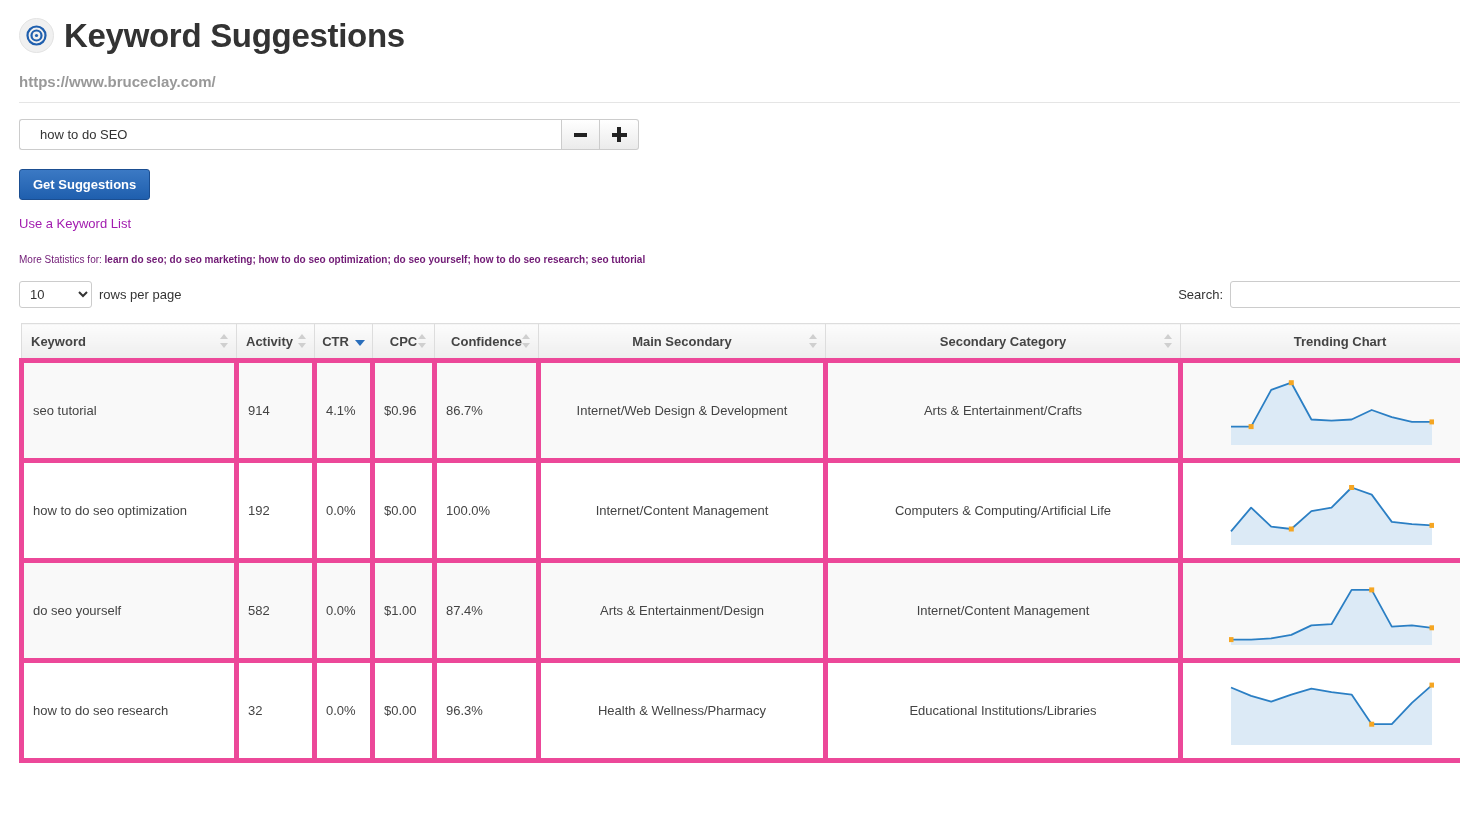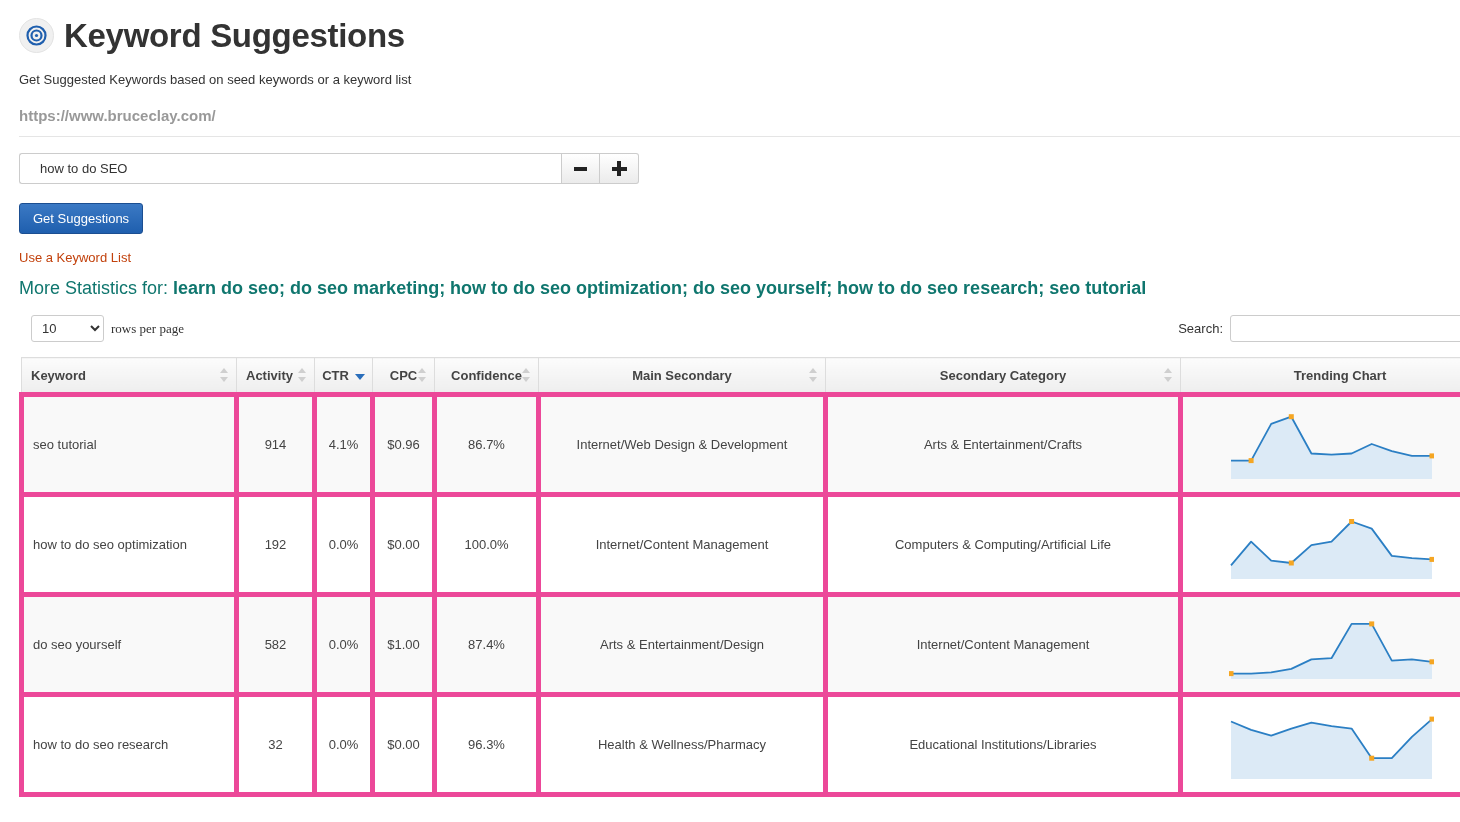--- a/index.html
+++ b/index.html
@@ -129,66 +129,66 @@
     margin: 19px 0 0 19px;
     display: inline-block;
     padding: 0 13px;
     height: 29px;
     line-height: 29px;
     background: linear-gradient(to bottom, #3b79c4 0%, #1f5fae 100%);
     border: 1px solid #1b4e91;
     border-radius: 3px;
     color: #ffffff;
     font-size: 13px;
-    font-weight: normal;
+    font-weight: bold;
     cursor: pointer;
     font-family: "Liberation Sans", sans-serif;
   }
   .kw-list-link {
     display: block;
     margin: 16px 0 0 19px;
     font-size: 13px;
-    color: #c2410c;
+    color: #a21caf;
     text-decoration: none;
     cursor: pointer;
   }
   .more-stats {
-    margin: 13px 0 0 19px;
-    font-size: 18px;
-    color: #0f766e;
+    margin: 23px 0 0 19px;
+    font-size: 10px;
+    color: #701a75;
   }
   .more-stats b { font-weight: bold; }
 
   
   .controls {
     margin: 16px 0 0 0;
     height: 28px;
     position: relative;
   }
   .rows-per-page {
     position: absolute;
-    left: 31px;
+    left: 19px;
     top: 0;
     display: flex;
     align-items: center;
     gap: 7px;
   }
   .rpp-select {
     width: 73px;
     height: 27px;
     box-sizing: border-box;
     border: 1px solid #cccccc;
     border-radius: 3px;
     background: #ffffff;
     font-family: "Liberation Sans", sans-serif;
     font-size: 13px;
     color: #333333;
     padding-left: 6px;
   }
-  .rpp-label { font-size: 13px; color: #333333; font-family: Liberation Serif, serif; }
+  .rpp-label { font-size: 13px; color: #333333; }
   .search-box {
     position: absolute;
     right: -20px;
     top: 0;
     display: flex;
     align-items: center;
     gap: 7px;
   }
   .search-label { font-size: 13px; color: #333333; }
   .search-input {
@@ -266,21 +266,21 @@
     margin-left: 6px;
     width: 0; height: 0;
     border-left: 5px solid transparent;
     border-right: 5px solid transparent;
     border-top: 6px solid #2a6ebb;
     vertical-align: middle;
     position: relative;
     top: 2px;
   }
 
-  td.num  { text-align: center; }
+  td.num  { text-align: left; }
   td.cell-center { text-align: center; }
   td.chart-cell { padding: 0; }
 
   .spark { display: block; }
 </style>
 </head>
 <body>
 
 <div class="page">
 
@@ -289,21 +289,20 @@
     <span class="target-icon">
       <svg width="21" height="21" viewBox="0 0 21 21" aria-hidden="true">
         <circle cx="10.5" cy="10.5" r="9" fill="none" stroke="#1f5fae" stroke-width="2.2"></circle>
         <circle cx="10.5" cy="10.5" r="5" fill="none" stroke="#1f5fae" stroke-width="2.2"></circle>
         <circle cx="10.5" cy="10.5" r="1.6" fill="#1f5fae"></circle>
       </svg>
     </span>
     <span class="page-title">Keyword Suggestions</span>
   </div>
 
-  <div class="subtitle">Get Suggested Keywords based on seed keywords or a keyword list</div>
   <div class="site-url">https://www.bruceclay.com/</div>
   <div class="divider"></div>
 
   
   <div class="kw-row">
     <input class="kw-input" type="text" value="how to do SEO" style="">
     <div class="spin-btn minus">
       <span class="minus-glyph"></span>
     </div>
     <div class="spin-btn plus">

